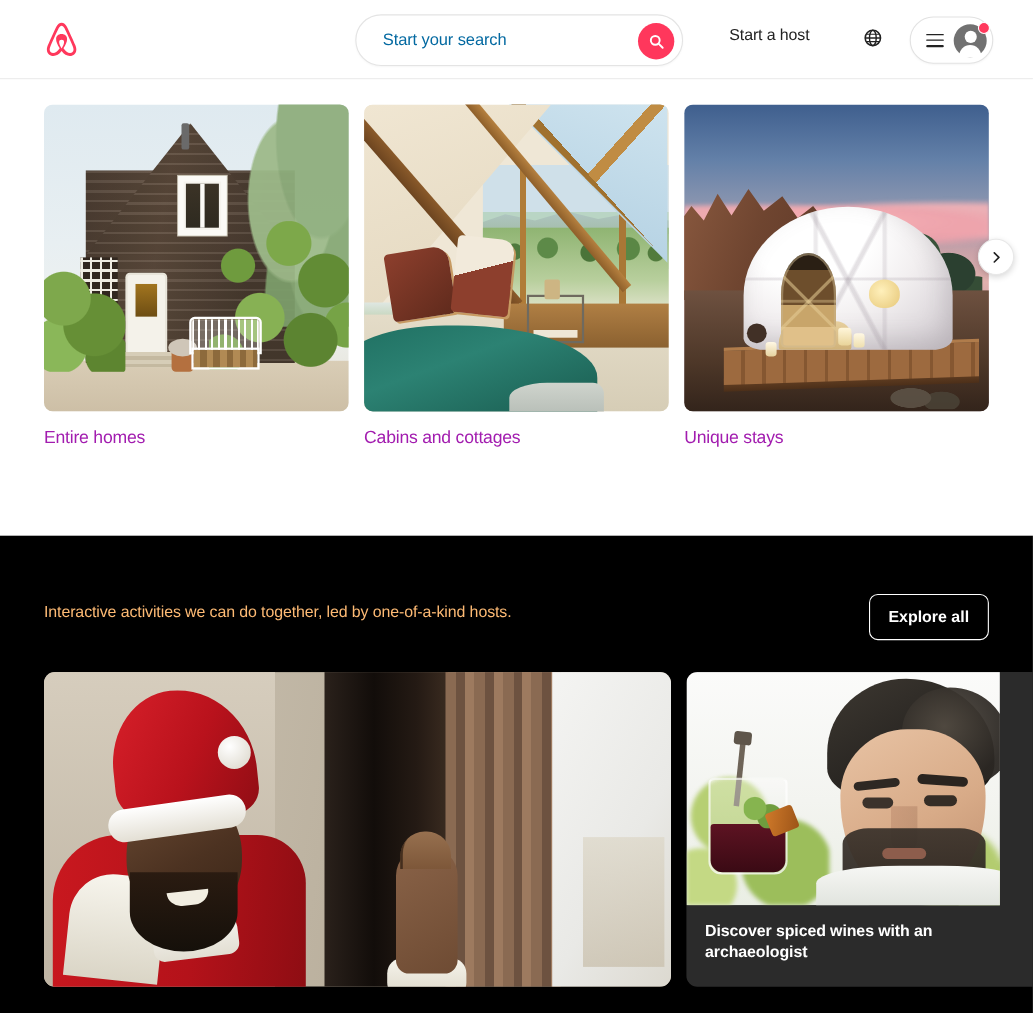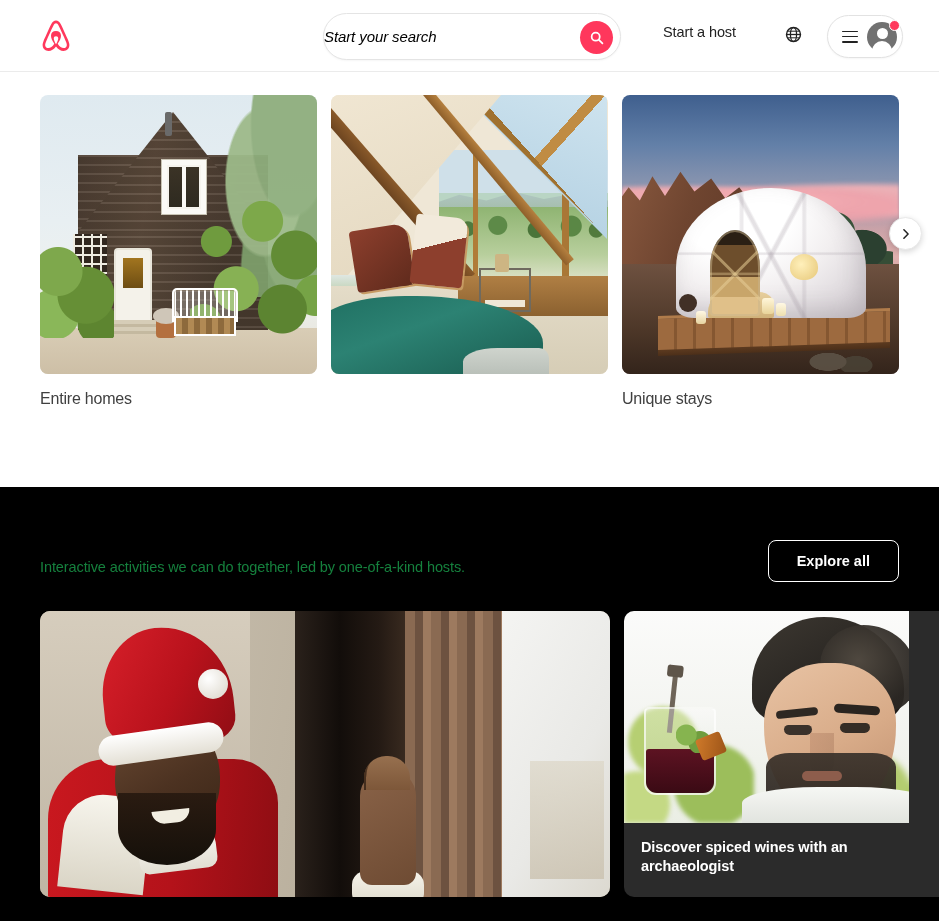--- a/index.html
+++ b/index.html
@@ -30,24 +30,24 @@
     position: absolute;
     left: 323px; top: 13px;
     width: 298px; height: 47px;
     border: 1px solid #e4e4e4;
     border-radius: 24px;
     background: #fff;
     box-shadow: 0 1px 2px rgba(0,0,0,0.04);
     display: flex; align-items: center;
   }
   .search-text {
+    margin-left: 24px;
     font-size: 15px;
-    color: #000000;
+    color: #0369a1;
     letter-spacing: -0.1px;
-    font-style: italic;
   }
   .search-btn {
     position: absolute;
     right: 7px; top: 7px;
     width: 33px; height: 33px;
     border-radius: 50%;
     background: #ff375c;
     border: none;
     display: flex; align-items: center; justify-content: center;
     cursor: pointer;
@@ -125,21 +125,21 @@
   .anywhere-card { width: 277px; cursor: pointer; }
   .anywhere-thumb {
     width: 277px; height: 279px;
     border-radius: 8px;
     overflow: hidden;
     position: relative;
   }
   .anywhere-label {
     margin-top: 16px;
     font-size: 16px;
-    color: #404040;
+    color: #a21caf;
     letter-spacing: -0.2px;
   }
   .carousel-next {
     position: absolute;
     right: -23px; top: 122px;
     width: 33px; height: 33px;
     border-radius: 50%;
     background: #fff;
     border: 1px solid #e8e8e8;
     box-shadow: 0 2px 6px rgba(0,0,0,0.16);
@@ -159,33 +159,33 @@
   }
   .dark-head {
     display: flex; justify-content: space-between; align-items: flex-start;
     padding-top: 48px;
   }
   .dark-title {
     font-size: 25px; font-weight: bold; color: #fff;
     letter-spacing: -0.5px;
   }
   .dark-sub {
-    margin-top: 22px;
-    font-size: 14.5px; color: #15803d;
+    margin-top: 12px;
+    font-size: 14.5px; color: #fdba74;
     line-height: 20px;
     max-width: 470px;
     letter-spacing: -0.1px;
   }
   .explore-btn {
     margin-top: 5px;
     background: transparent;
     color: #fff;
     border: 1px solid #fff;
     border-radius: 8px;
-    padding: 12px 28px;
+    padding: 12px 17px;
     font-size: 14.5px;
     font-weight: bold;
     font-family: "Liberation Sans", sans-serif;
     cursor: pointer;
     white-space: nowrap;
   }
   .exp-row { display: flex; gap: 14px; margin-top: 29px; }
   .exp-card-big {
     width: 570px; height: 286px;
     border-radius: 10px;
@@ -833,20 +833,21 @@
           <div class="cb-glass-l"></div>
           <div class="cb-mullion-l"></div>
           <div class="cb-floor"></div>
           <div class="cb-floor-r"></div>
           <div class="cb-table"></div>
           <div class="cb-chair1"></div>
           <div class="cb-chair2"></div>
           <div class="cb-bed"></div>
         </div>
       </div>
+      <div class="anywhere-label">Cabins and cottages</div>
     </div>
 
     <div class="anywhere-card">
       <div class="anywhere-thumb">
         <div class="scene">
           <div class="dm-sky"></div>
           <div class="dm-cloudpink"></div>
           <div class="dm-cliff"></div>
           <div class="dm-cliff2"></div>
           <div class="dm-pines"></div>

